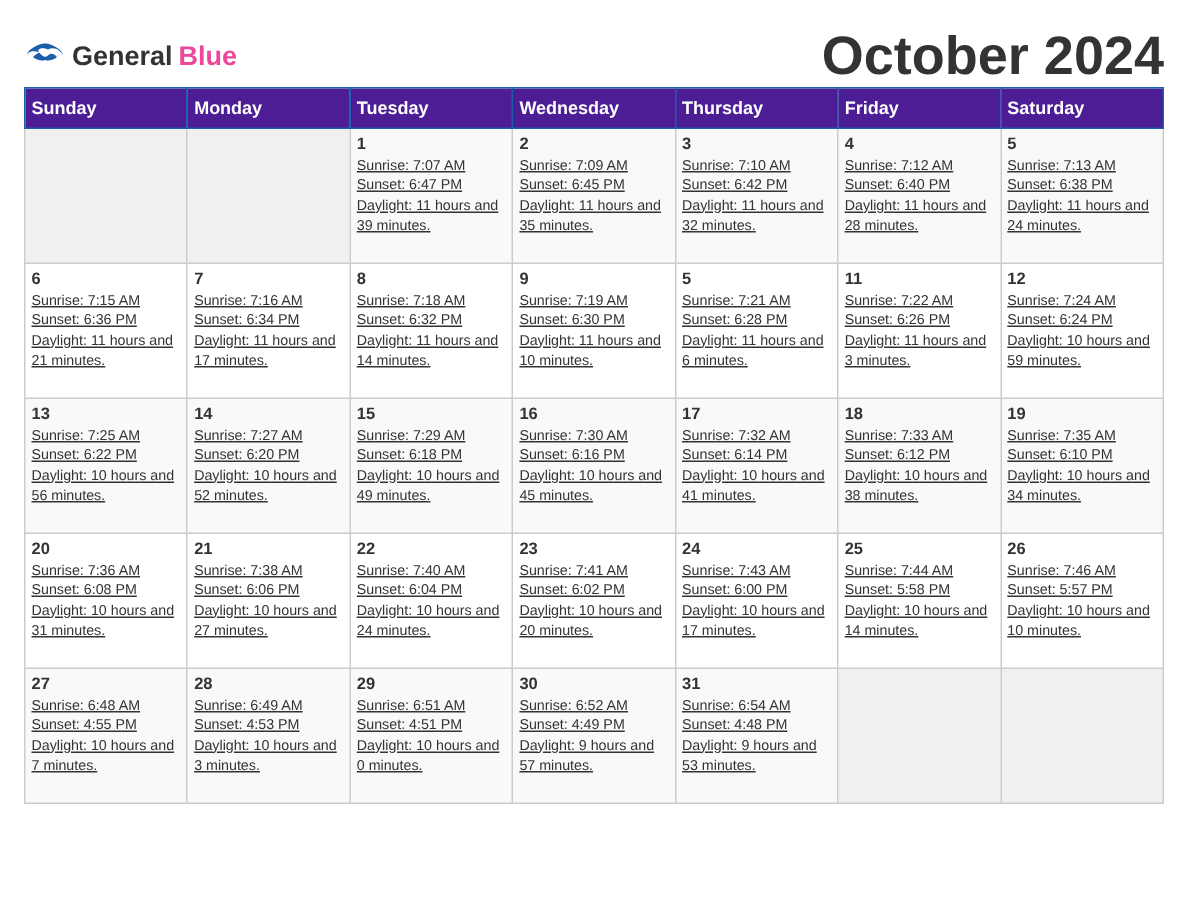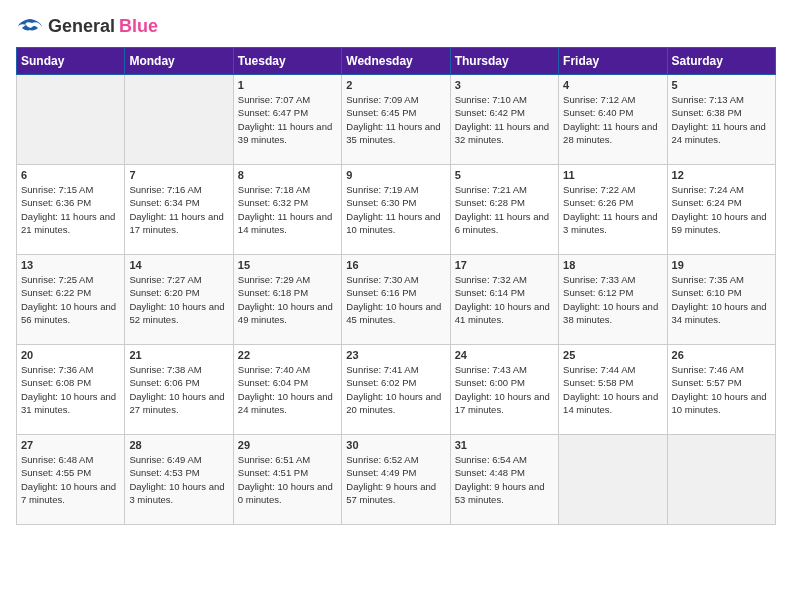--- a/index.html
+++ b/index.html
@@ -7,21 +7,20 @@
       font-family: Arial, sans-serif;
       background: #fff;
       width: 792px;
       min-height: 612px;
       padding: 16px;
     }
     .header-area {
       display: flex;
       justify-content: space-between;
       align-items: center;
-      margin-bottom: 10px;
     }
     .logo {
       display: flex;
       flex-direction: column;
       align-items: flex-start;
     }
     .logo-general {
       font-size: 18px;
       font-weight: bold;
       color: #333;
@@ -85,40 +84,42 @@
     .day-number {
       font-weight: bold;
       font-size: 11px;
       display: block;
       margin-bottom: 2px;
     }
     .cell-info {
       font-size: 9.5px;
       line-height: 1.4;
       color: #333;
+      text-decoration: underline;
     }
     .empty-cell {
       background-color: #f0f0f0 !important;
     }
   </style>
 </head>
 <body>
 
 <div class="header-area">
   <div class="logo">
     <div class="logo-text-row">
       <svg class="logo-bird" viewBox="0 0 28 20">
         <path d="M14 2 C10 2, 2 6, 2 10 C2 8, 6 6, 10 8 C8 6, 12 4, 16 6 C20 4, 24 6, 26 10 C26 6, 18 2, 14 2 Z" fill="#1a5fa8"></path>
         <path d="M10 8 C12 10, 14 12, 16 10 C18 8, 20 9, 22 11 C20 13, 16 14, 14 13 C12 14, 8 13, 6 11 C8 9, 10 8, 10 8 Z" fill="#1a5fa8"></path>
       </svg>
       <span class="logo-general">General</span>
       <span class="logo-blue">Blue</span>
     </div>
   </div>
   <div class="title-area">
+    <div class="month-title">October 2024</div>
   </div>
 </div>
 
 <table>
   <thead>
     <tr>
     <th>Sunday</th>
         <th>Monday</th>
         <th>Tuesday</th>
         <th>Wednesday</th>

